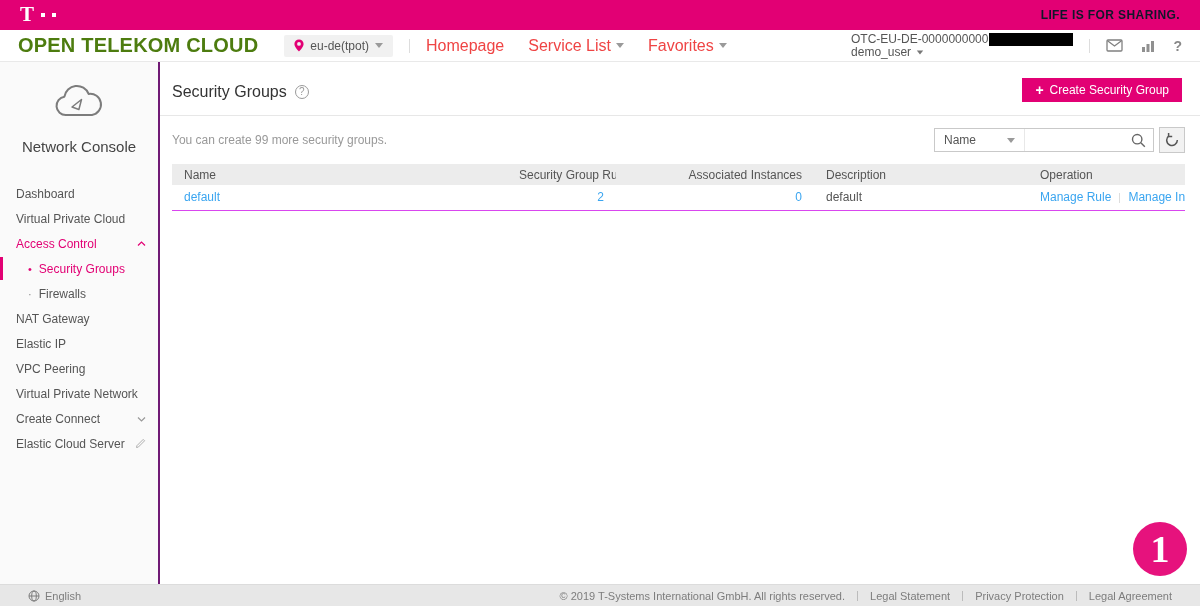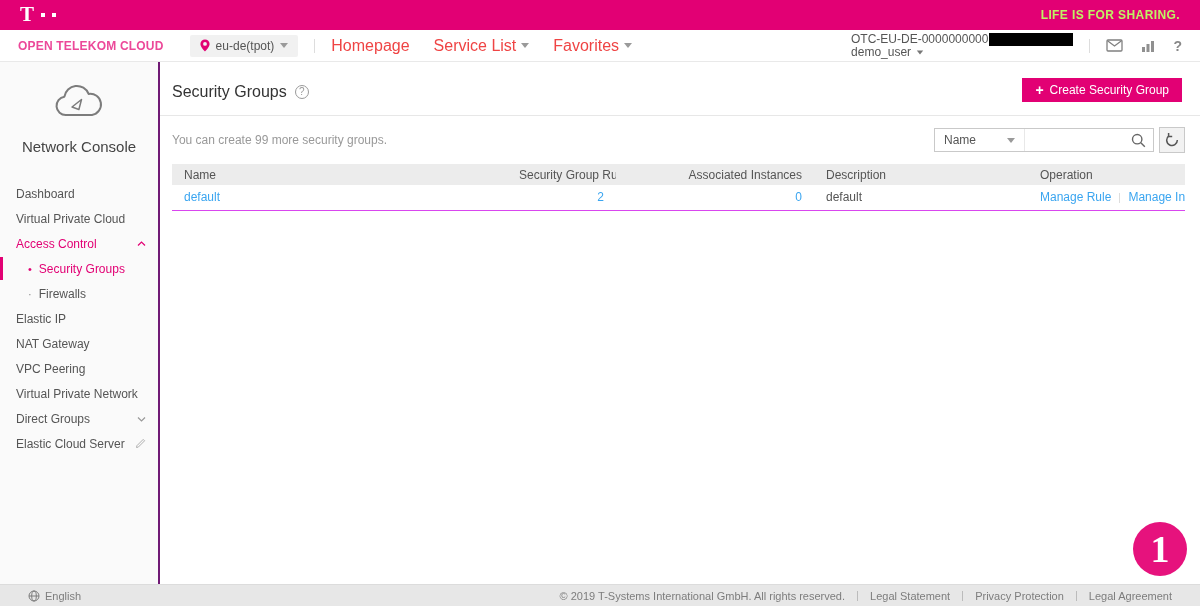--- a/index.html
+++ b/index.html
@@ -5,25 +5,25 @@
   * { margin:0; padding:0; box-sizing:border-box; }
   html,body { width:1200px; height:606px; overflow:hidden; }
   body { font-family:"Liberation Sans", sans-serif; background:#fff; color:#444; }
   .app { width:1200px; height:606px; display:flex; flex-direction:column; position:relative; }
 
   
   .topbar { height:30px; background:#e20074; display:flex; align-items:center; padding:0 20px; flex:0 0 auto; }
   .tlogo { display:flex; align-items:center; gap:7px; }
   .tlogo .tee { color:#fff; font-family:"Liberation Serif", serif; font-weight:bold; font-size:21px; line-height:21px; margin-top:-2px; }
   .tlogo .dot { width:4px; height:4px; background:#fff; display:inline-block; }
-  .slogan { margin-left:auto; color:#bef264; font-size:12px; font-weight:bold; letter-spacing:.4px; }
+  .slogan { margin-left:auto; color:#0f172a; font-size:12px; font-weight:bold; letter-spacing:.4px; }
 
   
   .header { height:32px; background:#fff; border-bottom:1px solid #e9e9e9; display:flex; align-items:center; padding:0 18px; flex:0 0 auto; }
-  .brand { color:#ec4899; font-size:12px; font-weight:bold; letter-spacing:.2px; margin-right:26px; white-space:nowrap; }
+  .brand { color:#4d7c0f; font-size:20px; font-weight:bold; letter-spacing:.2px; margin-right:26px; white-space:nowrap; }
   .region-pill { background:#f1f1f1; border-radius:2px; height:22px; display:flex; align-items:center; gap:6px; padding:0 10px; font-size:12px; color:#555; cursor:pointer; }
   .caret-down { width:0; height:0; border-left:4px solid transparent; border-right:4px solid transparent; border-top:5px solid #9a9a9a; display:inline-block; }
   .vsep { width:1px; height:14px; background:#ddd; margin:0 16px; }
   .hnav { font-size:16px; color:#ef4444; margin-right:24px; display:flex; align-items:center; gap:5px; cursor:pointer; white-space:nowrap; }
   .header-right { margin-left:auto; display:flex; align-items:center; }
   .account { text-align:right; font-size:12px; color:#555; line-height:13px; cursor:pointer; }
   .tenant-line { display:flex; align-items:center; justify-content:flex-end; }
   .redaction { display:inline-block; width:84px; height:13px; background:#000; margin-left:1px; }
   .user-line { display:flex; align-items:center; gap:5px; padding-right:10px; }
   .hicon { margin-left:18px; cursor:pointer; display:flex; align-items:center; color:#777; }
@@ -183,33 +183,33 @@
         </div>
         <div class="mi sub active">
           <span class="bullet">•</span>
           <span>Security Groups</span>
         </div>
         <div class="mi sub">
           <span class="bullet">·</span>
           <span>Firewalls</span>
         </div>
         <div class="mi">
+          <span>NAT Gateway</span>
+        </div>
+        <div class="mi">
           <span>Elastic IP</span>
         </div>
         <div class="mi">
-          <span>NAT Gateway</span>
-        </div>
-        <div class="mi">
           <span>VPC Peering</span>
         </div>
         <div class="mi">
           <span>Virtual Private Network</span>
         </div>
         <div class="mi">
-          <span>Direct Groups</span>
+          <span>Create Connect</span>
           <span class="chev">
             <svg width="9" height="6" viewBox="0 0 9 6">
                 <path d="M1 1.5L4.5 5 8 1.5" fill="none" stroke="#999" stroke-width="1.2"></path>
               </svg>
           </span>
         </div>
         <div class="mi">
           <span>Elastic Cloud Server</span>
           <span class="chev">
             <svg width="11" height="11" viewBox="0 0 11 11">

